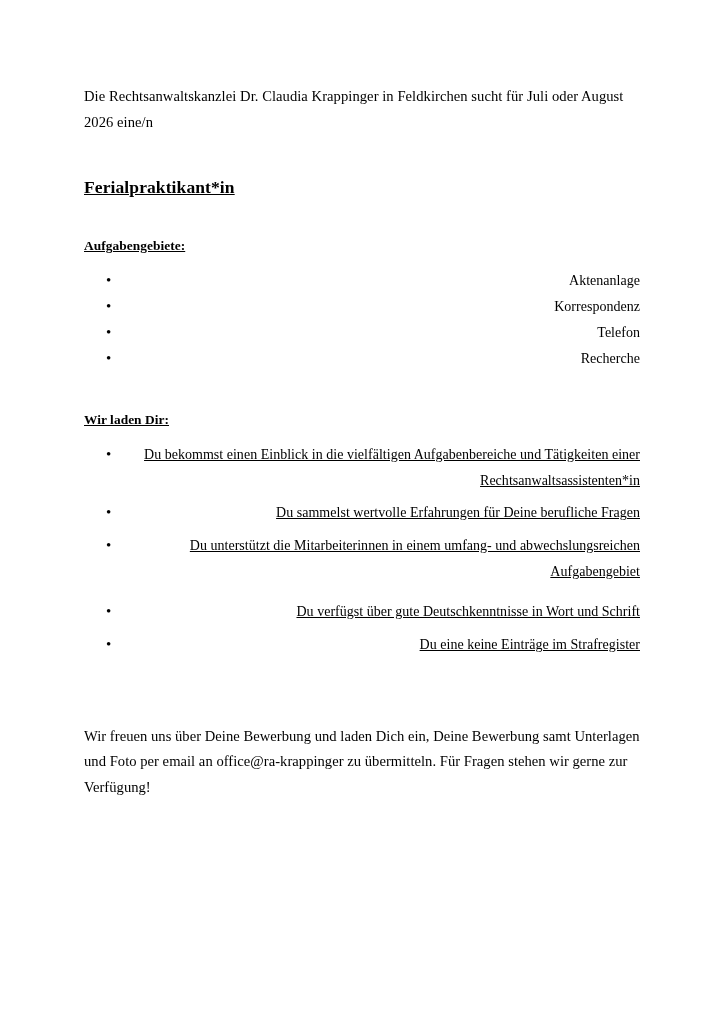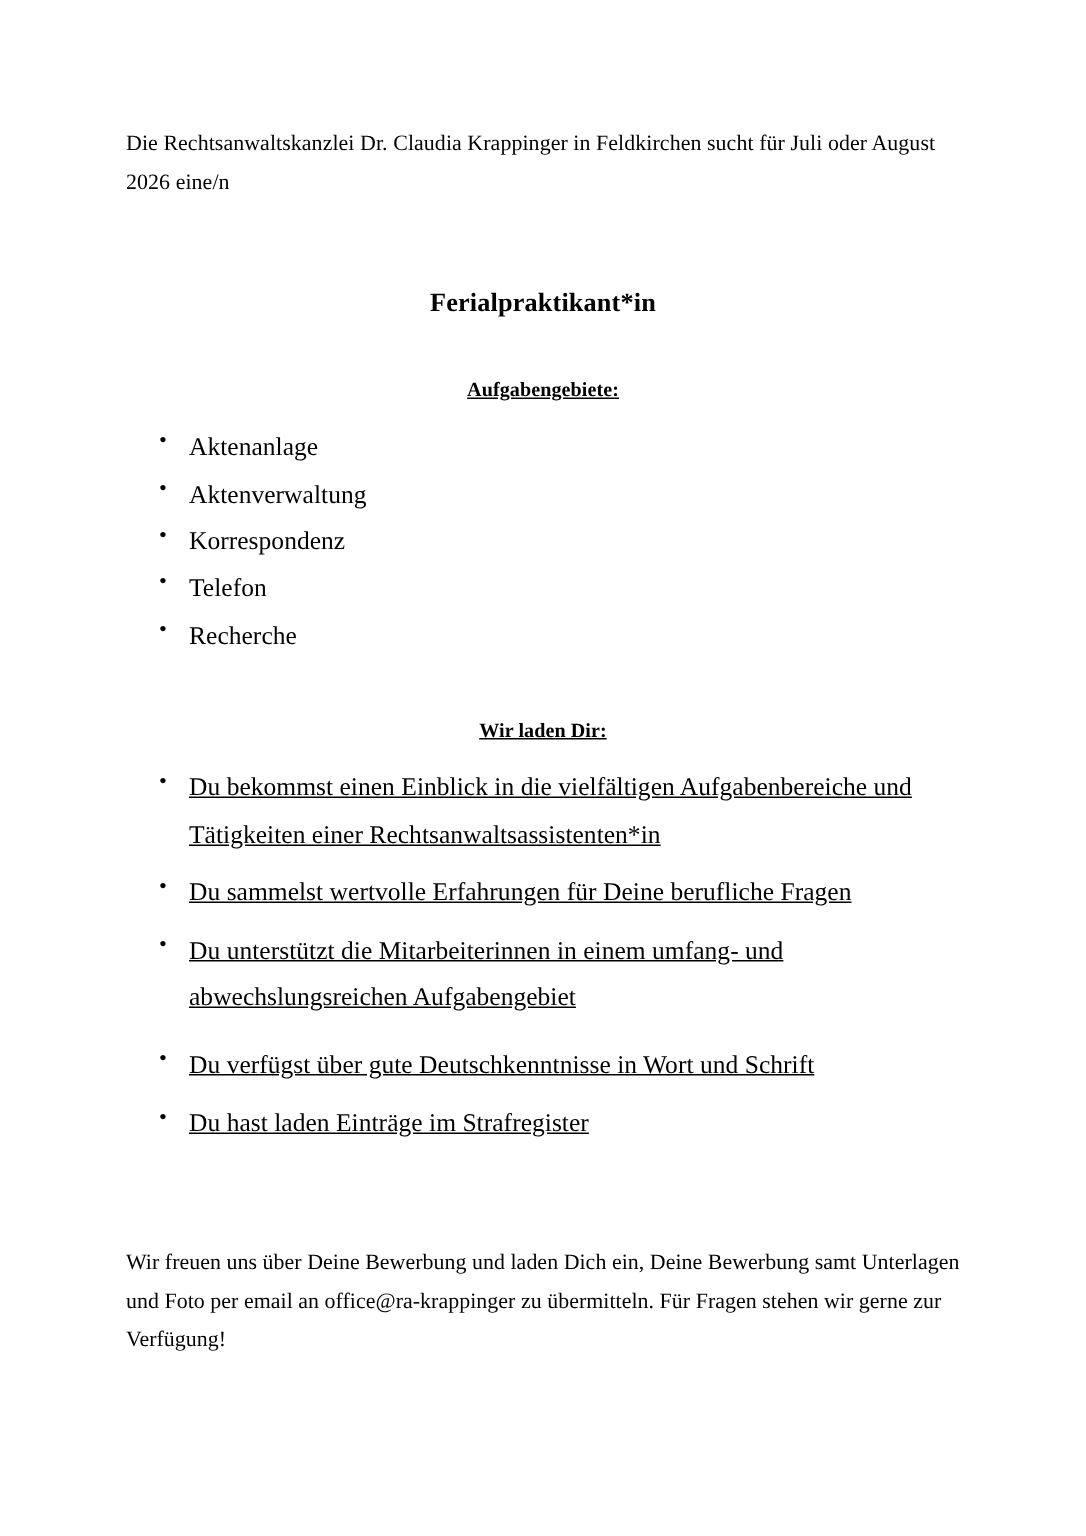--- a/index.html
+++ b/index.html
@@ -23,49 +23,50 @@
     padding: 84px 84px 40px 84px;
   }
   .intro {
     font-size: 14.6px;
     line-height: 1.75;
     text-align: left;
     margin: 0 0 0 0;
     letter-spacing: 0.05px;
   }
   .doc-title {
-    text-align: center;
+    text-align: left;
     font-size: 17.5px;
     font-weight: bold;
-    margin: 56px 0 0 0;
+    margin: 42px 0 0 0;
     letter-spacing: 0.1px;
+    text-decoration: underline;
   }
   .section-heading {
     font-size: 13.4px;
     font-weight: bold;
     text-decoration: underline;
     margin: 40px 0 0 0;
     letter-spacing: 0.05px;
-    text-align: center;
   }
   .section-heading.tight {
     margin-top: 38px;
   }
   ul.bullets {
     list-style: none;
     margin: 14px 0 0 0;
     padding: 0;
   }
   ul.bullets li {
     position: relative;
-    font-size: 17px;
+    font-size: 14px;
     line-height: 1.85;
     padding-left: 42px;
     margin: 0 0 0 0;
     letter-spacing: 0.02px;
+    text-align: right;
   }
   ul.bullets li::before {
     content: "\2022";
     position: absolute;
     left: 22px;
     top: -1px;
     font-size: 15px;
     line-height: 1.85;
   }
   ul.bullets.spaced li {
@@ -87,33 +88,32 @@
 
 <div class="page">
 
   <p class="intro">Die Rechtsanwaltskanzlei Dr. Claudia Krappinger in Feldkirchen sucht für Juli oder August 2026 eine/n</p>
 
   <h1 class="doc-title">Ferialpraktikant*in</h1>
 
   <h2 class="section-heading">Aufgabengebiete:</h2>
   <ul class="bullets">
     <li>Aktenanlage</li>
-    <li>Aktenverwaltung</li>
     <li>Korrespondenz</li>
     <li>Telefon</li>
     <li>Recherche</li>
   </ul>
 
   <h2 class="section-heading">Wir laden Dir:</h2>
   <ul class="bullets spaced">
     <li>Du bekommst einen Einblick in die vielfältigen Aufgabenbereiche und Tätigkeiten einer Rechtsanwaltsassistenten*in</li>
     <li>Du sammelst wertvolle Erfahrungen für Deine berufliche Fragen</li>
     <li>Du unterstützt die Mitarbeiterinnen in einem umfang- und abwechslungsreichen Aufgabengebiet</li>
   </ul>
 
   <ul class="bullets spaced">
     <li>Du verfügst über gute Deutschkenntnisse in Wort und Schrift</li>
-    <li>Du hast laden Einträge im Strafregister</li>
+    <li>Du eine keine Einträge im Strafregister</li>
   </ul>
 
   <p class="closing">Wir freuen uns über Deine Bewerbung und laden Dich ein, Deine Bewerbung samt Unterlagen und Foto per email an office@ra-krappinger zu übermitteln. Für Fragen stehen wir gerne zur Verfügung!</p>
 
 </div>
 
 </body></html>

